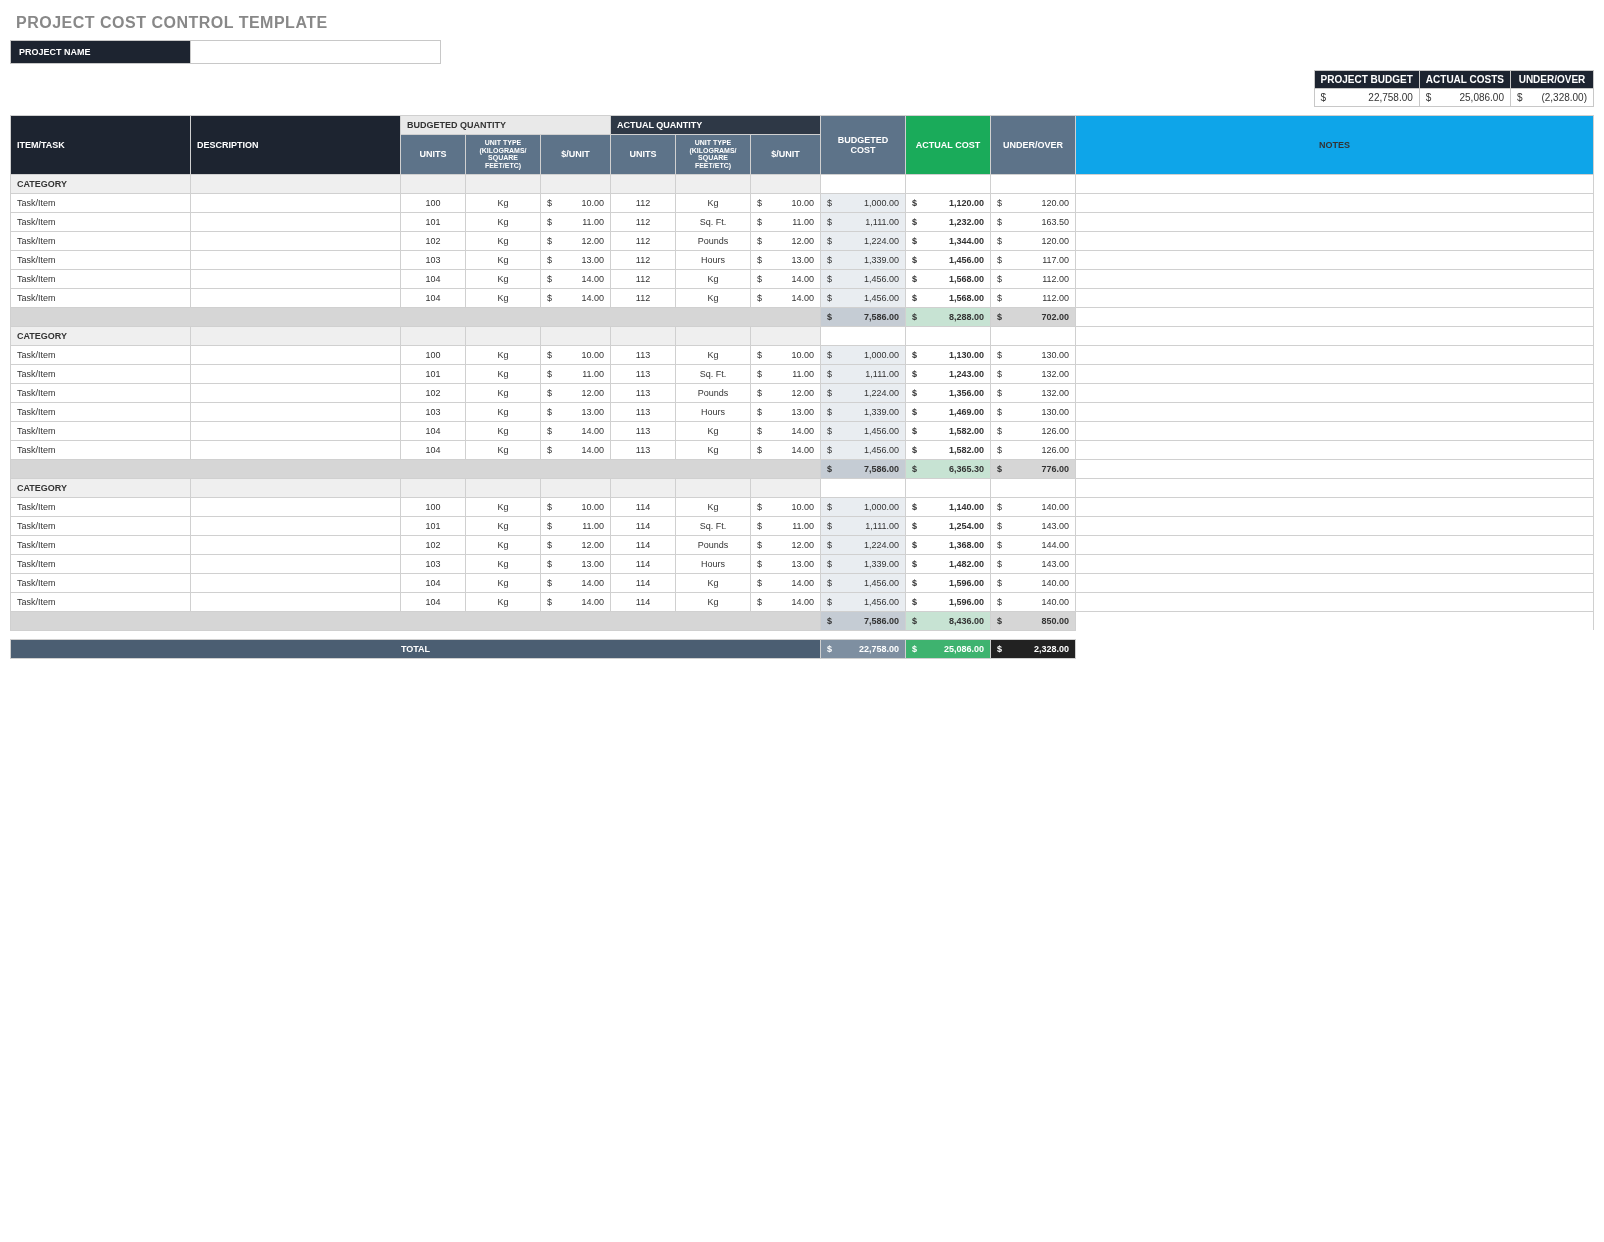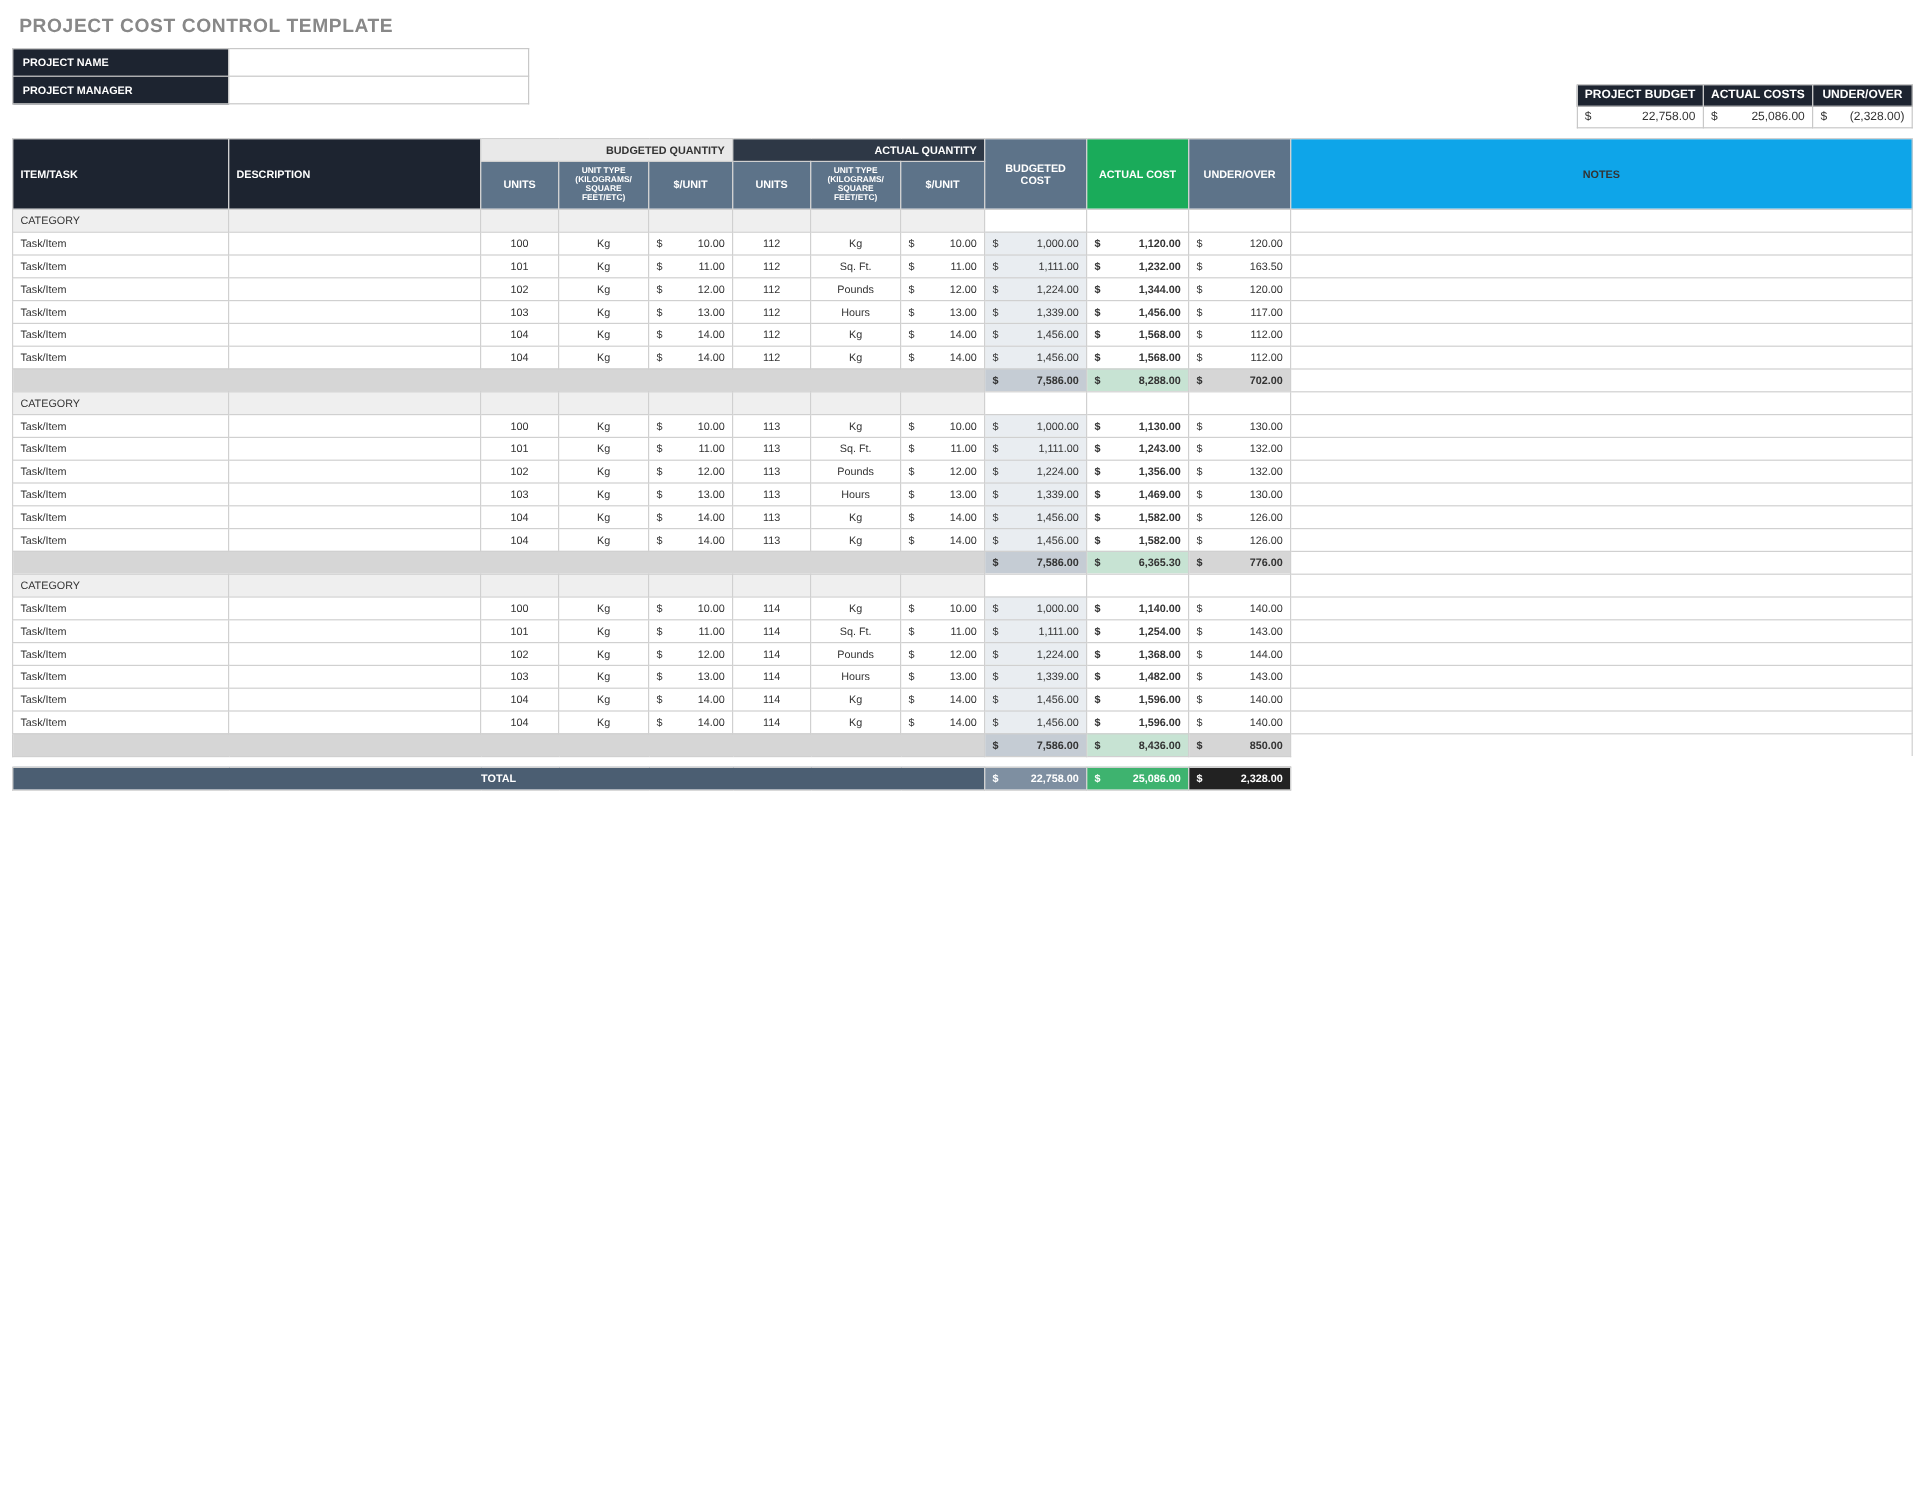--- a/index.html
+++ b/index.html
@@ -15,22 +15,22 @@
 .summary-table th { background: #1d2430; color: #fff; font-weight: bold; }
 .summary-table td { font-family: Arial; }
 .summary-table .money { display: flex; justify-content: space-between; min-width: 70px; }
 table.main { border-collapse: collapse; width: 100%; margin-top: 8px; table-layout: fixed; }
 table.main th, table.main td { border: 1px solid #d0d0d0; font-size: 9px; padding: 4px 6px; vertical-align: middle; }
 table.main th { font-weight: bold; }
 .dark-head { background: #1d2430; color: #fff; }
 .blue-head { background: #5d7389; color: #fff; text-align: center; }
 .green-head { background: #1aab5a; color: #fff; text-align: center; }
 .grey-head { background: #0ea5e9; }
-.grouphead { background: #e9e9e9; text-align: right; font-weight: bold; }
-.cat-row td { background: #efefef; font-weight: normal; }
+.grouphead { background: #e9e9e9; text-align: left; font-weight: bold; }
+.cat-row td { background: #efefef; font-weight: bold; }
 .center { text-align: center; }
 .money-cell { display: flex; justify-content: space-between; }
 .money-cell .s { margin-right: 4px; }
 .bud-col { background: #e9edf1; }
 .act-col { background: #fff; }
 .uo-col { background: #fff; }
 .subtotal td { background: #d6d6d6; }
 .subtotal .bud-col { background: #c5ccd4; font-weight: bold; }
 .subtotal .act-sub { background: #c7e3d3; font-weight: bold; }
 .subtotal .uo-sub { background: #d6d6d6; font-weight: bold; }
@@ -49,24 +49,20 @@
 </head>
 <body>
 
 <div class="topwrap">
   <div>
     <div class="title">PROJECT COST CONTROL TEMPLATE</div>
     <table class="info-table">
       <tbody>
           <tr>
         <td class="info-label">PROJECT NAME</td>
-        <td class="info-val"></td>
-      </tr>
-      <tr>
-        <td class="info-label">PROJECT MANAGER</td>
         <td class="info-val"></td>
       </tr>
     </tbody>
       </table>
   </div>
   <table class="summary-table">
     <tbody>
         <tr>
       <th>PROJECT BUDGET</th>
       <th>ACTUAL COSTS</th>

